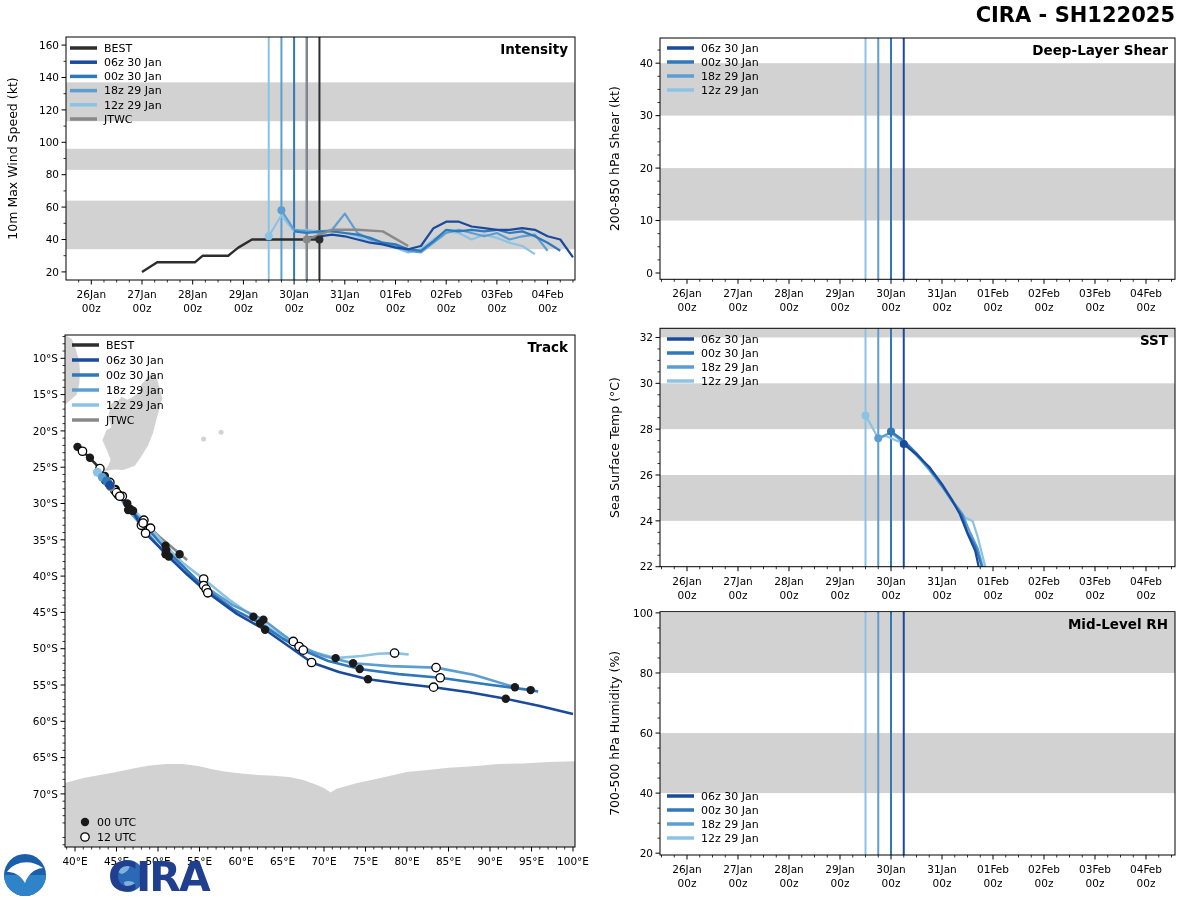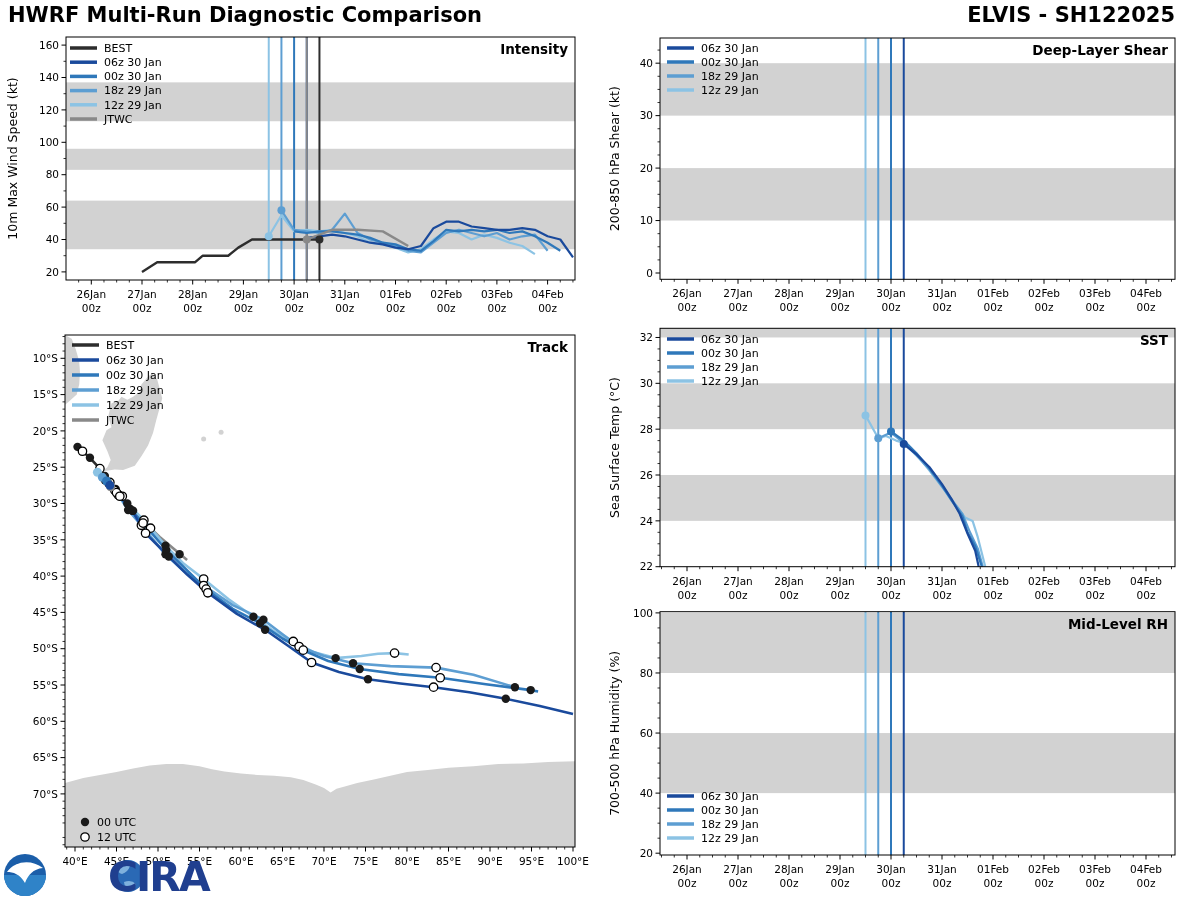--- a/index.html
+++ b/index.html
@@ -7,22 +7,21 @@
         font-family:"DejaVu Sans","Liberation Sans",sans-serif;}
   .htitle{position:absolute;top:3px;font-size:21px;font-weight:bold;color:#000;white-space:nowrap;}
   .htitle.left{left:8px;}
   .htitle.right{right:25px;}
   svg text{font-family:"DejaVu Sans","Liberation Sans",sans-serif;}
 </style>
 </head>
 <body>
 
 <div class="page">
-  <div class="htitle left">HWRF Multi-Run Diagnostic Comparison</div>
-  <div class="htitle right">ELVIS - SH122025</div>
+  <div class="htitle right">CIRA - SH122025</div>
   <svg id="fig" width="1200" height="900" viewBox="0 0 1200 900">
       <g>
         <rect x="66" y="200.62" width="509" height="48.599999999999994" fill="#d2d2d2"></rect>
         <rect x="66" y="148.78" width="509" height="21.060000000000002" fill="#d2d2d2"></rect>
         <rect x="66" y="82.36000000000001" width="509" height="38.879999999999995" fill="#d2d2d2"></rect>
         <line x1="268.75" y1="37" x2="268.75" y2="280" stroke="#8cc3e4" stroke-width="2"></line>
         <line x1="281.425" y1="37" x2="281.425" y2="280" stroke="#5d9ed2" stroke-width="2"></line>
         <line x1="294.1" y1="37" x2="294.1" y2="280" stroke="#2f78ba" stroke-width="2"></line>
         <line x1="306.77500000000003" y1="37" x2="306.77500000000003" y2="280" stroke="#1a4a9c" stroke-width="2"></line>
         <line x1="306.77500000000003" y1="37" x2="306.77500000000003" y2="280" stroke="#898989" stroke-width="2"></line>

